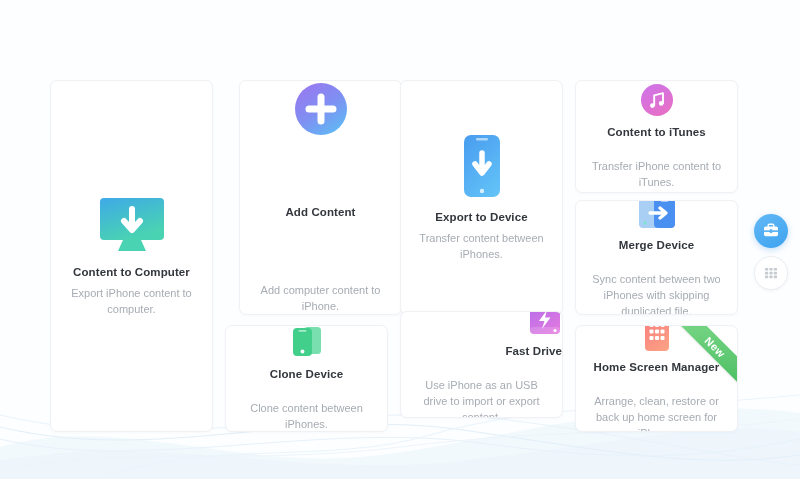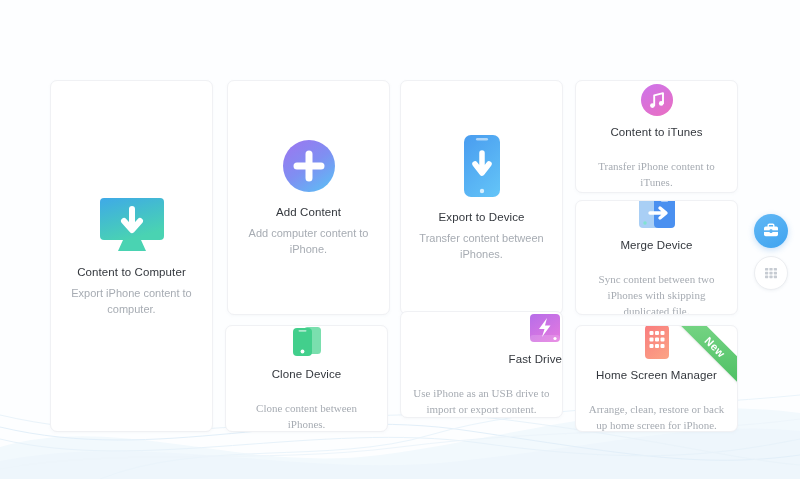--- a/index.html
+++ b/index.html
@@ -111,47 +111,47 @@
     display: flex;
     flex-direction: column;
     align-items: center;
     justify-content: center;
     text-align: center;
     cursor: default;
     overflow: hidden;
   }
   .card .title {
     font-size: 11.5px;
-    font-weight: normal;
+    font-weight: bold;
     color: #33373d;
     margin-top: 12px;
     letter-spacing: .1px;
   }
   .card .desc {
     font-size: 11px;
     color: #a7acb3;
     line-height: 16px;
     margin-top: 7px;
     padding: 0 16px;
   }
   .icon-wrap { display: flex; align-items: center; justify-content: center; }
 
   
   #card-content-to-computer { left: 50px;  top: 80px;  width: 163px; height: 352px; }
-  #card-add-content         { left: 227px; top: 80px;  width: 163px; height: 235px; }
+  #card-add-content         { left: 239px; top: 80px;  width: 163px; height: 235px; justify-content: space-between; }
   #card-content-to-device   { left: 400px; top: 80px;  width: 163px; height: 235px; }
   #card-content-to-itunes   { left: 575px; top: 80px;  width: 163px; height: 113px; }
   #card-merge-device        { left: 575px; top: 200px; width: 163px; height: 115px; }
   #card-clone-device        { left: 225px; top: 325px; width: 163px; height: 107px; }
   #card-fast-drive          { left: 400px; top: 311px; width: 163px; height: 107px; align-items: flex-end; }
   #card-home-screen-manager { left: 575px; top: 325px; width: 163px; height: 107px; position: absolute; }
 
   
   .compact .title { margin-top: 9px; }
-  .compact .desc  { margin-top: 20px; padding: 0 12px; font-family: Liberation Serif, serif; }
+  .compact .desc  { margin-top: 20px; padding: 0 12px; }
 
   
   .ribbon {
     position: absolute;
     top: 0; right: 0;
     width: 62px; height: 62px;
     overflow: hidden;
     pointer-events: none;
   }
   .ribbon span {

